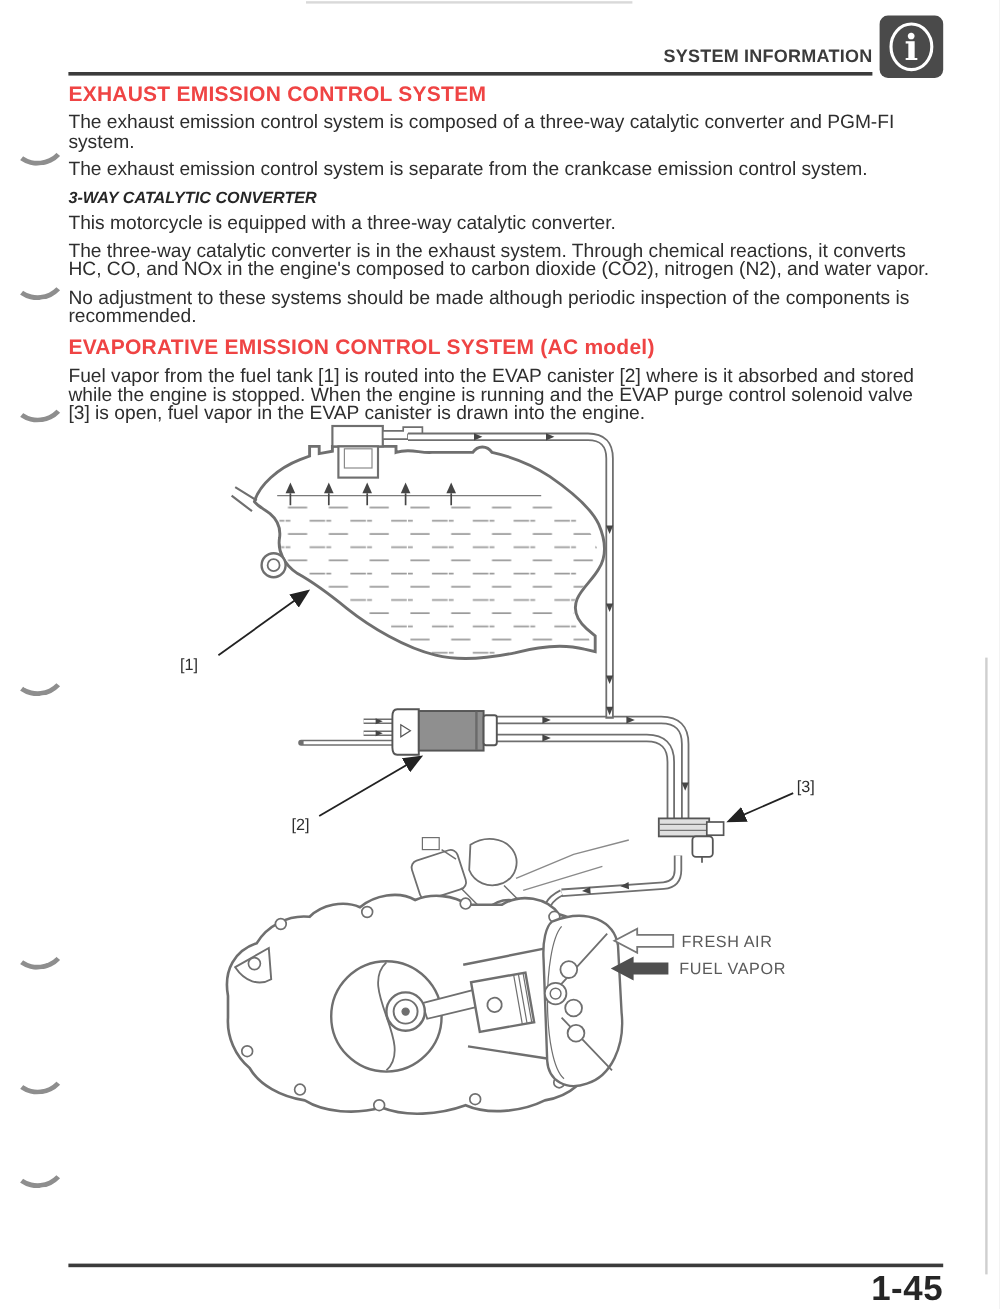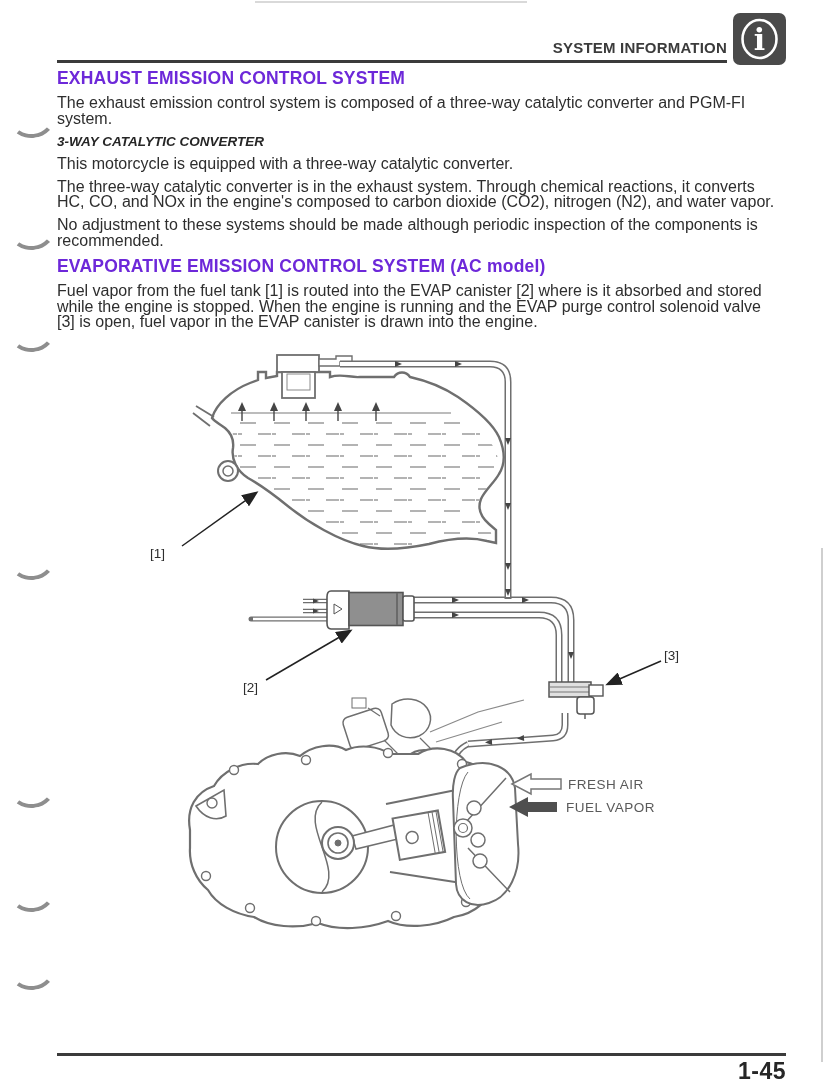--- a/index.html
+++ b/index.html
@@ -21,31 +21,31 @@
     position:absolute;top:39px;right:106px;
     font-size:15px;font-weight:bold;color:#3b3b3b;letter-spacing:.2px;
   }
   .header-rule{position:absolute;top:60px;left:57px;width:670px;height:3px;background:#3b3b3b;}
   .info-badge{
     position:absolute;top:13px;left:733px;width:53px;height:52px;
     background:#4a4a4a;border-radius:7px;display:flex;align-items:center;justify-content:center;
   }
   
   .content{position:absolute;top:68px;left:57px;width:722px;}
-  h1{font-size:17.5px;font-weight:bold;color:#6d28d9;margin:0 0 6px 0;letter-spacing:.2px;}
+  h1{font-size:17.5px;font-weight:bold;color:#ef4444;margin:0 0 6px 0;letter-spacing:.2px;}
   h1.evap{margin-top:2px;}
   h2{font-size:13.5px;font-weight:bold;color:#262626;margin:1px 0 7px 0;font-style:italic;}
   p{font-size:16px;line-height:15.6px;margin:0 0 7.5px 0;color:#2e2e2e;}
   
   .diagram{position:absolute;top:340px;left:0;width:833px;height:625px;}
   
   .footer-rule{position:absolute;top:1053px;left:57px;width:729px;height:3px;background:#3b3b3b;}
   .page-number{
     position:absolute;top:1058px;right:47px;
-    font-size:23px;font-weight:bold;color:#262626;letter-spacing:.5px;
+    font-size:29px;font-weight:bold;color:#262626;letter-spacing:.5px;
   }
 </style>
 </head>
 <body>
 
 <div class="page">
 
   <div class="top-smudge"></div>
   <div class="right-edge-line"></div>
 
@@ -62,20 +62,21 @@
   <div class="info-badge">
     <svg width="53" height="52" viewBox="0 0 53 52">
       <ellipse cx="26.5" cy="26" rx="17" ry="19" fill="none" stroke="#ffffff" stroke-width="2.6"></ellipse>
       <text x="26.5" y="37" text-anchor="middle" font-family="DejaVu Serif, serif" font-weight="bold" font-size="30" fill="#ffffff">i</text>
     </svg>
   </div>
 
   <div class="content">
     <h1>EXHAUST EMISSION CONTROL SYSTEM</h1>
     <p>The exhaust emission control system is composed of a three-way catalytic converter and PGM-FI system.</p>
+    <p>The exhaust emission control system is separate from the crankcase emission control system.</p>
     <h2>3-WAY CATALYTIC CONVERTER</h2>
     <p>This motorcycle is equipped with a three-way catalytic converter.</p>
     <p>The three-way catalytic converter is in the exhaust system. Through chemical reactions, it converts HC, CO, and NOx in the engine's composed to carbon dioxide (CO2), nitrogen (N2), and water vapor.</p>
     <p>No adjustment to these systems should be made although periodic inspection of the components is recommended.</p>
     <h1 class="evap">EVAPORATIVE EMISSION CONTROL SYSTEM (AC model)</h1>
     <p>Fuel vapor from the fuel tank [1] is routed into the EVAP canister [2] where is it absorbed and stored while the engine is stopped. When the engine is running and the EVAP purge control solenoid valve [3] is open, fuel vapor in the EVAP canister is drawn into the engine.</p>
   </div>
 
   <svg class="diagram" viewBox="0 340 833 625">
     <defs>

